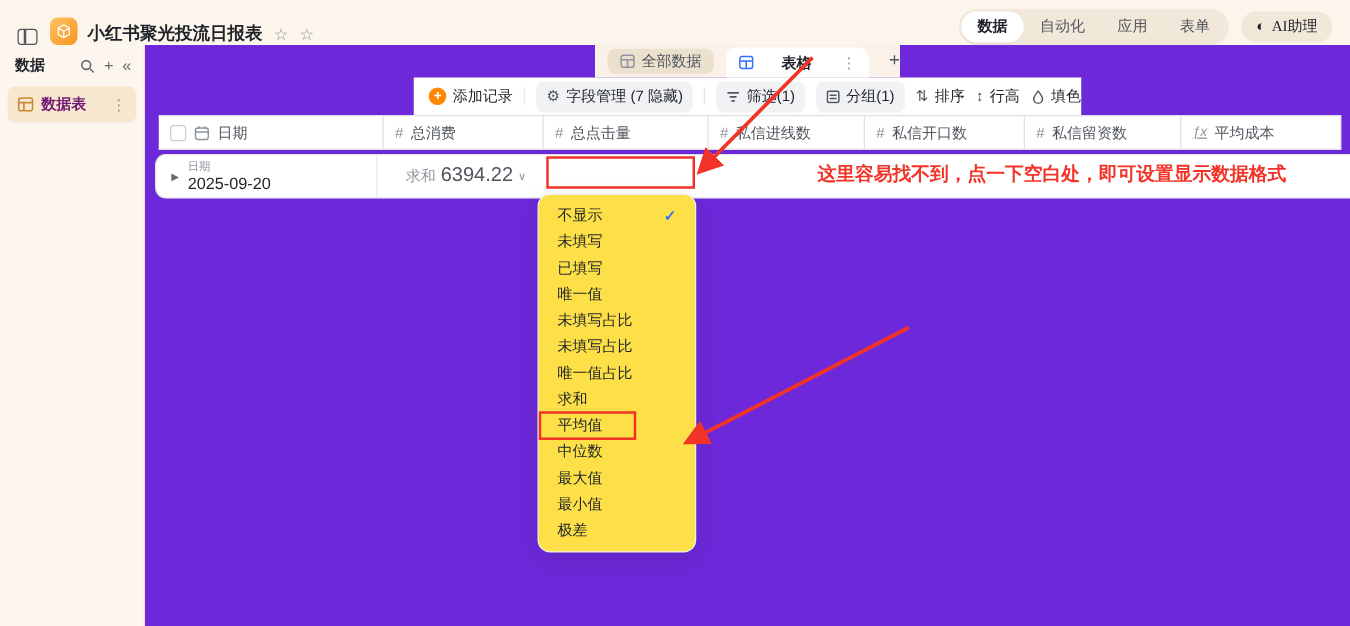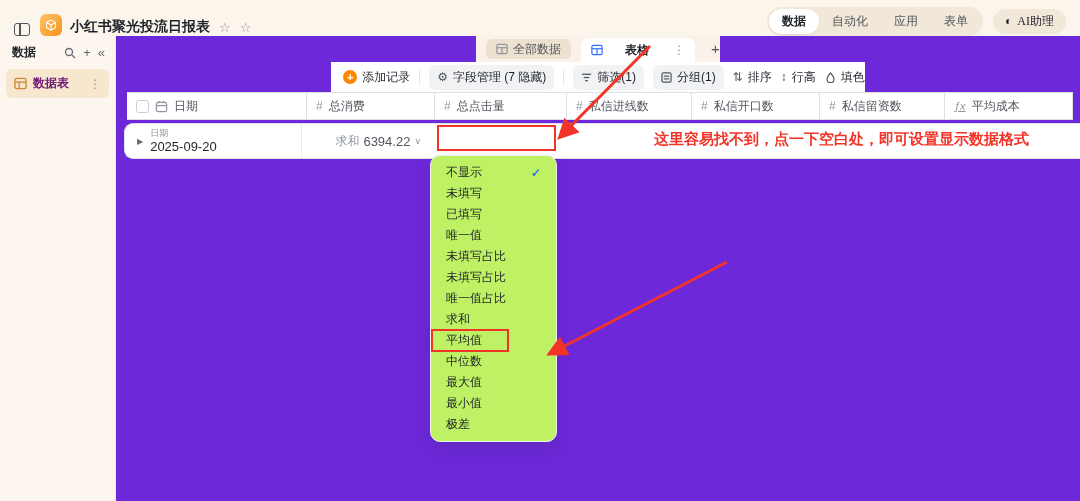--- a/index.html
+++ b/index.html
@@ -55,26 +55,26 @@
   .checkbox { width:13px; height:13px; border:1.5px solid #c9cdd4; border-radius:3px; background:#fff; cursor:pointer; flex-shrink:0;}
   .c0{width:180px;} .c1{width:128px;} .c2{width:132px;} .c3{width:125px;} .c4{width:128px;} .c5{width:125px;} .c6{width:128px; border-right:1px solid #dee0e3;}
   .group-card { margin:3px 0 0 8px; width:calc(100% - 8px); height:36px; background:#fff; border:1px solid #dee0e3; border-right:none; border-radius:9px 0 0 9px; display:flex; overflow:hidden;}
   .gc-date { width:176px; display:flex; align-items:center; padding-left:12px; gap:7px;}
   .gc-caret { color:#646a73; font-size:8px; cursor:pointer;}
   .gc-stack { display:flex; flex-direction:column; justify-content:center;}
   .gc-field { font-size:9px; color:#8f959e; line-height:11px;}
   .gc-value { font-size:13px; color:#1f2329; font-weight:normal; line-height:15px;}
   .gc-sum { width:128px; border-left:1px solid #e8eaec; display:flex; align-items:center; justify-content:flex-end; gap:4px; padding-right:8px; cursor:pointer;}
   .gc-sum-label { color:#8f959e; font-size:12px;}
-  .gc-sum-value { color:#51565d; font-size:13px;}
+  .gc-sum-value { color:#51565d; font-size:16px;}
   .gc-chev { color:#8f959e; font-size:9px;}
   
   .red-box-cell { position:absolute; left:437px; top:125px; width:119px; height:26px; border:2px solid #f23428; z-index:4;}
   .annotation { position:absolute; left:654px; top:130px; font-size:15px; font-weight:bold; color:#f23428; z-index:4; white-space:nowrap;}
-  .dropdown { position:absolute; left:430px; top:155px; width:127px; background:#bef264; border:1px solid #eceef0; border-radius:10px; box-shadow:0 6px 18px rgba(31,35,41,.14); padding:6px 0; z-index:5;}
+  .dropdown { position:absolute; left:430px; top:155px; width:127px; background:#fde047; border:1px solid #eceef0; border-radius:10px; box-shadow:0 6px 18px rgba(31,35,41,.14); padding:6px 0; z-index:5;}
   .dd-item { height:21px; display:flex; align-items:center; justify-content:space-between; padding:0 15px; font-size:12px; color:#1f2329; cursor:pointer;}
   .dd-check { color:#3370ff; font-weight:bold; font-size:12px;}
   .red-box-sum { position:absolute; left:0px; top:173px; width:78px; height:23px; border:2px solid #f23428; pointer-events:none;}
   .arrow-layer { position:absolute; left:0; top:0; width:1080px; height:501px; pointer-events:none; z-index:7;}
   svg.inline-ic { display:block; }
 </style>
 </head>
 <body>
 
 <div class="topbar">

